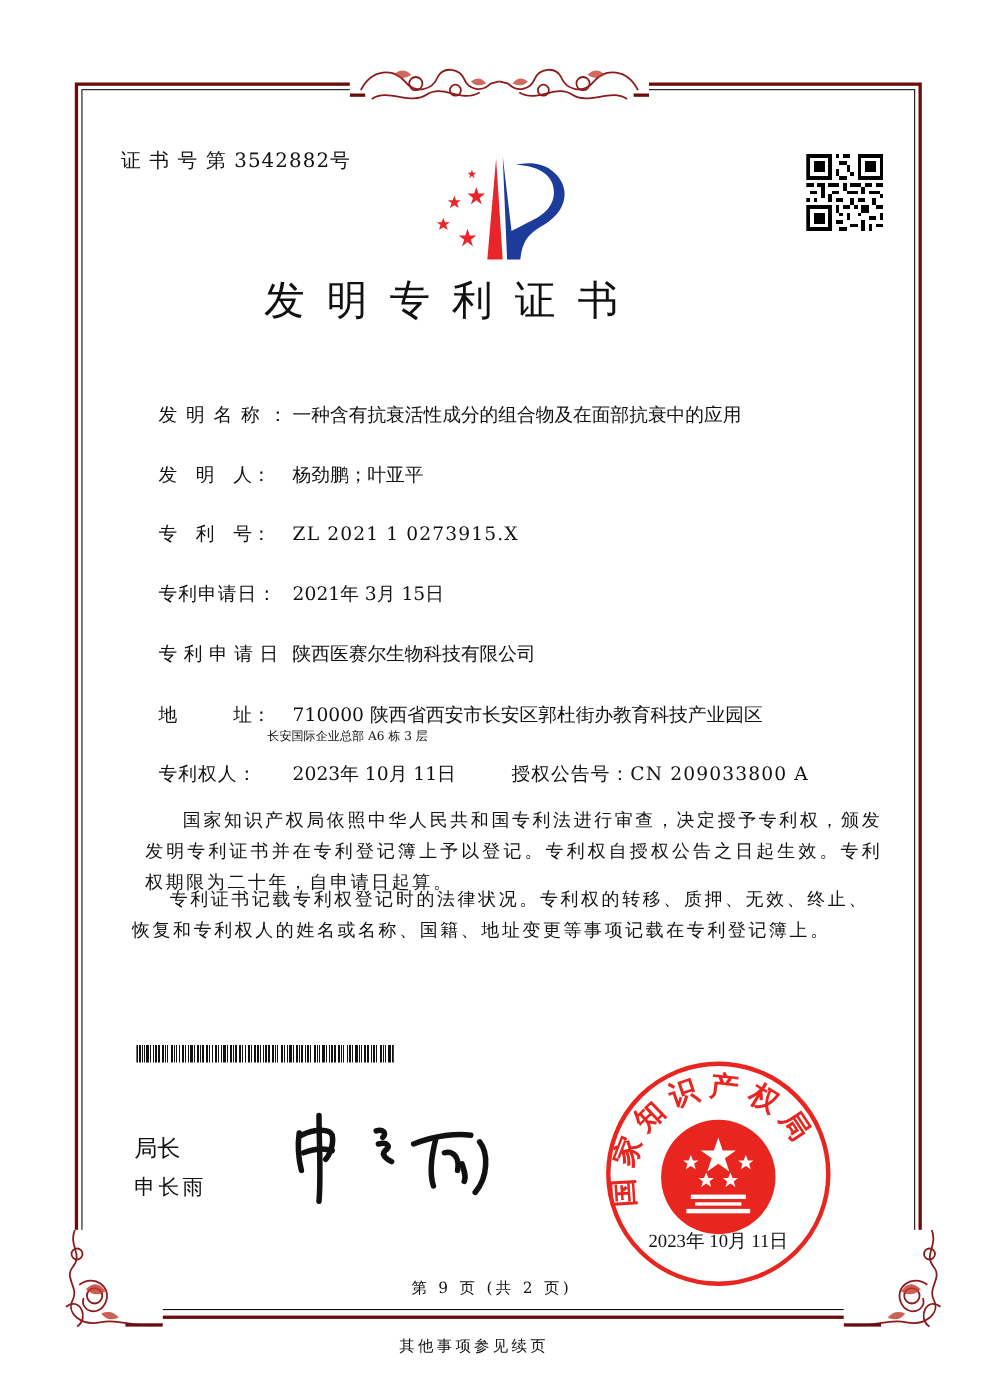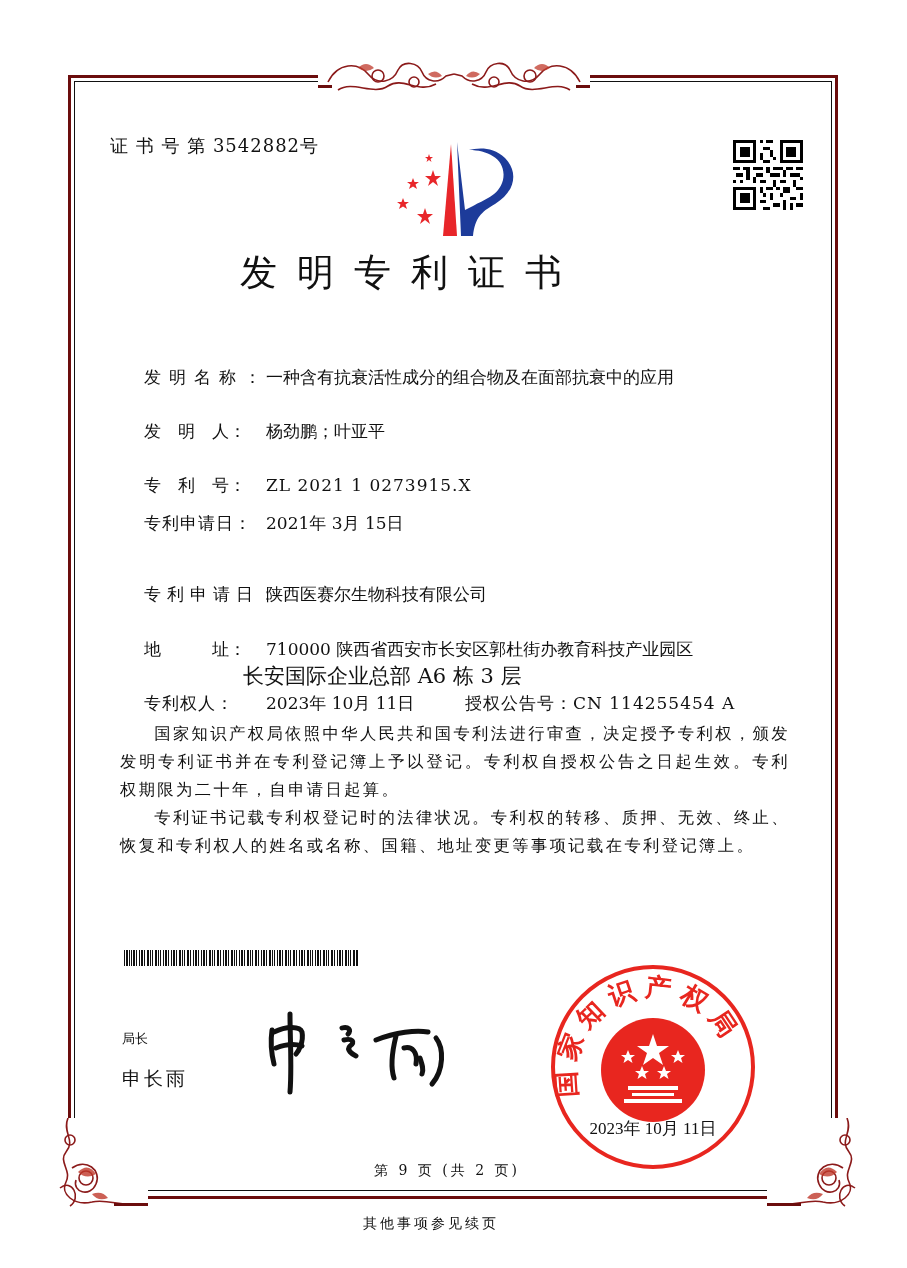--- a/index.html
+++ b/index.html
@@ -15,26 +15,26 @@
     .corner.br { left:767px; top:1118px; }
     .abs { position:absolute; }
     .cert-no { left:110px; top:134px; font-size:18px; letter-spacing:1px; }
     .logo { left:385px; top:138px; width:140px; height:100px; }
     .qr { left:733px; top:140px; width:70px; height:70px; }
     .title { left:240px; top:248px; font-size:37px; letter-spacing:20px;
              font-family:"DejaVu Sans","Liberation Sans",sans-serif; font-weight:500; }
     .row { position:absolute; left:120px; font-size:17px; white-space:nowrap; }
     .label { display:inline-block; width:122px; letter-spacing:0;margin-left:24px; }
     .val { display:inline-block; }
-    .addr2 { position:absolute; left:243px; top:662px; font-size:21px; }
+    .addr2 { position:absolute; left:243px; top:662px; font-size:11px; }
     .para { position:absolute; left:120px; width:670px; font-size:16.3px; line-height:28px;
             letter-spacing:2.4px; text-indent:2.1em; text-align:justify;
             font-family:"DejaVu Sans","Liberation Sans",sans-serif; }
     .barcode { position:absolute; left:124px; top:950px; width:234px; height:16px; }
-    .dir-title { left:122px; top:1030px; font-size:13px; font-family:"DejaVu Sans","Liberation Sans",sans-serif; }
+    .dir-title { left:122px; top:1030px; font-size:21px; font-family:"DejaVu Sans","Liberation Sans",sans-serif; }
     .dir-name  { left:122px; top:1066px; font-size:19px; letter-spacing:3px; font-family:Liberation Mono, monospace; }
     .signature { left:266px; top:1008px; width:200px; height:90px; }
     .seal { left:548px; top:962px; width:210px; height:210px; }
     .page-no { left:374px; top:1162px; font-size:14px; letter-spacing:3px; }
     .footer-note { left:363px; top:1215px; font-size:14px; letter-spacing:3px;text-align:right; }
   </style>
 </head>
 <body>
 
 <div class="frame-outer"></div>
@@ -139,38 +139,38 @@
 
 <div class="row" style="top:366px">
   <span class="label" style="letter-spacing:8px">发明名称：</span><span class="val">一种含有抗衰活性成分的组合物及在面部抗衰中的应用</span>
 </div>
 <div class="row" style="top:420px">
   <span class="label">发　明　人：</span><span class="val">杨劲鹏；叶亚平</span>
 </div>
 <div class="row" style="top:474px">
   <span class="label">专　利　号：</span><span class="val" style="letter-spacing:1px">ZL 2021 1 0273915.X</span>
 </div>
-<div class="row" style="top:512px">
+<div class="row" style="top:528px">
   <span class="label" style="letter-spacing:1px">专利申请日：</span><span class="val">2021年 3月 15日</span>
 </div>
 <div class="row" style="top:583px">
   <span class="label" style="letter-spacing:6px">专利申请日：</span><span class="val">陕西医赛尔生物科技有限公司</span>
 </div>
 <div class="row" style="top:638px">
   <span class="label">地　　　址：</span><span class="val">710000 陕西省西安市长安区郭杜街办教育科技产业园区</span>
 </div>
 <div class="addr2">长安国际企业总部 A6 栋 3 层</div>
 <div class="row" style="top:692px">
   <span class="label" style="letter-spacing:1px">专利权人：</span><span class="val">2023年 10月 11日</span>
 </div>
 <div class="row" style="top:692px; left:465px">
-  <span style="letter-spacing:1px">授权公告号：</span><span style="letter-spacing:1px">CN 114255454 A</span>
-</div>
-
-<p class="para" style="top:720px; margin:0">国家知识产权局依照中华人民共和国专利法进行审查，决定授予专利权，颁发发明专利证书并在专利登记簿上予以登记。专利权自授权公告之日起生效。专利权期限为二十年，自申请日起算。</p>
+  <span style="letter-spacing:1px">授权公告号：</span><span style="letter-spacing:1px">CN 209033800 A</span>
+</div>
+
+<p class="para" style="top:720px; margin:12px">国家知识产权局依照中华人民共和国专利法进行审查，决定授予专利权，颁发发明专利证书并在专利登记簿上予以登记。专利权自授权公告之日起生效。专利权期限为二十年，自申请日起算。</p>
 <p class="para" style="top:804px; margin:0">专利证书记载专利权登记时的法律状况。专利权的转移、质押、无效、终止、恢复和专利权人的姓名或名称、国籍、地址变更等事项记载在专利登记簿上。</p>
 
 <div class="barcode">
   <svg width="234" height="16" viewBox="0 0 234 16" shape-rendering="crispEdges">
     <g fill="#111">
       <rect x="0" width="1" height="16"></rect>
         <rect x="2" width="2" height="16"></rect>
         <rect x="5" width="1" height="16"></rect>
         <rect x="7" width="1" height="16"></rect>
         <rect x="9" width="2" height="16"></rect>

